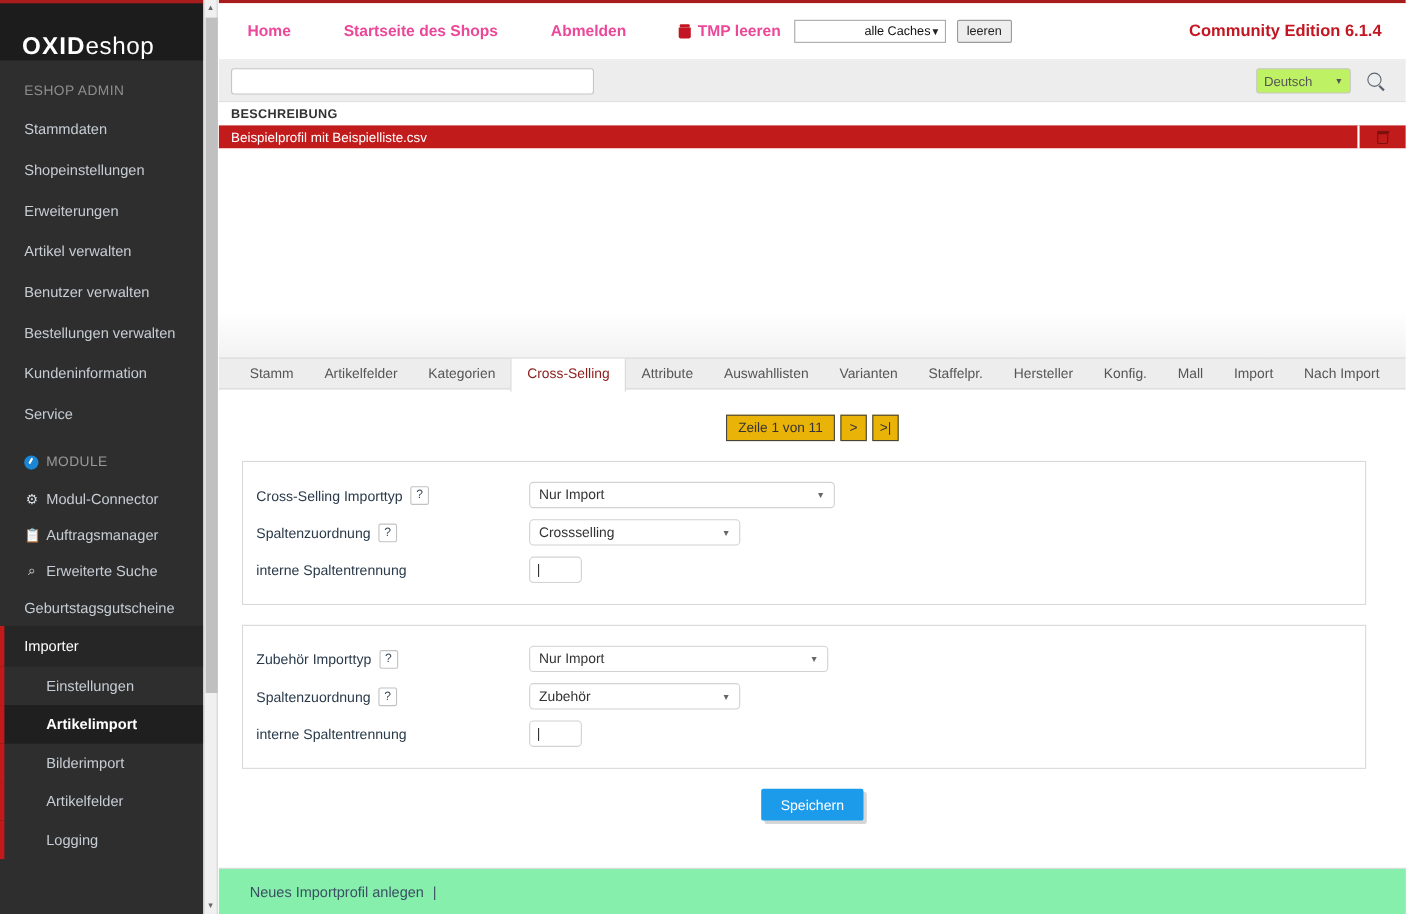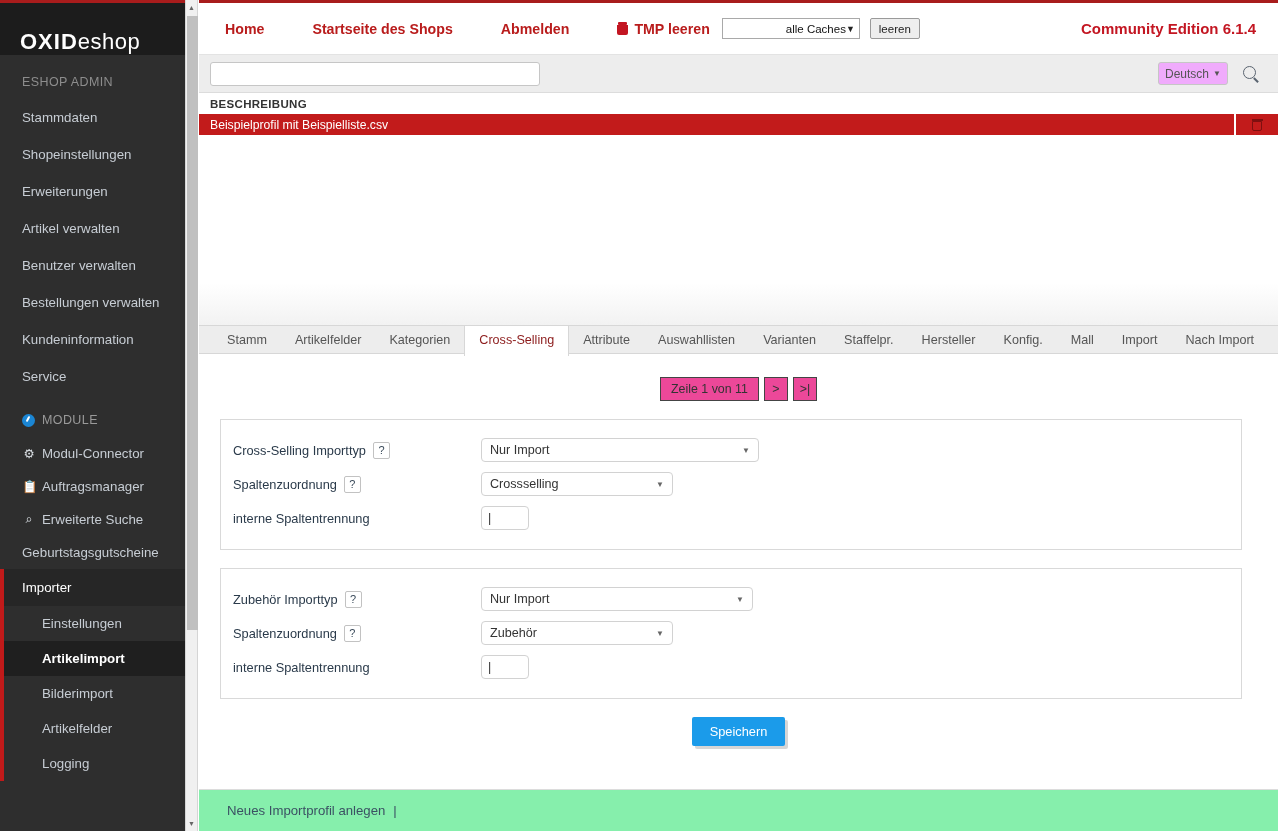--- a/index.html
+++ b/index.html
@@ -89,21 +89,21 @@
     position: absolute; left: 199px; top: 0; width: 1079px; height: 831px;
     background: #fff; border-top: 3px solid #a81c1c;
   }
 
   .topbar {
     height: 52px; display: flex; align-items: center;
     padding-left: 26px; gap: 0; border-bottom: 1px solid #e3e3e3;
     background: #fff;
   }
   .toplink {
-    color: #b91c1c; font-size: 14.2px; font-weight: bold;
+    color: #ec4899; font-size: 14.2px; font-weight: bold;
     text-decoration: none; margin-right: 48px; white-space: nowrap;
   }
   .toplink.tmp { margin-right: 12px; display: flex; align-items: center; gap: 6px; }
   .trash {
     display: inline-block; width: 11px; height: 13px; position: relative; flex: none;
   }
   .trash::before {
     content: ""; position: absolute; left: 0; top: 3px; width: 11px; height: 10px;
     background: #c31622; border-radius: 0 0 2px 2px;
   }
@@ -133,22 +133,22 @@
   .searchstrip {
     height: 38px; background: #ededed; border-bottom: 1px solid #dcdcdc;
     display: flex; align-items: center; padding: 0 14px 0 11px;
   }
   .search-input {
     width: 330px; height: 24px; border: 1px solid #c6c6c6; border-radius: 3px;
     background: #fff; font-size: 12px; padding: 0 6px;
     font-family: "Liberation Sans", sans-serif;
   }
   .lang-sel {
-    margin-left: auto; width: 70px; height: 23px;
-    border: 1px solid #c6c6c6; border-radius: 3px; background: #f0abfc;
+    margin-left: auto; width: 86px; height: 23px;
+    border: 1px solid #c6c6c6; border-radius: 3px; background: #bef264;
     font-size: 12px; color: #555; display: flex; align-items: center;
     justify-content: space-between; padding: 0 6px;
   }
   .lang-sel .caret { font-size: 8px; }
   .srch-ico {
     margin-left: 14px; margin-right: 4px; width: 18px; height: 18px;
     position: relative; display: inline-block;
   }
   .srch-ico::before {
     content: ""; position: absolute; left: 1px; top: 1px;
@@ -202,21 +202,21 @@
   .tab.active {
     background: #fff; color: #8c1b1b;
     border-left: 1px solid #d7d7d7; border-right: 1px solid #d7d7d7;
     margin-bottom: -1px; height: 30px; line-height: 29px;
   }
 
   
   .content { padding: 0; background: #fff; height: 455px; position: relative; }
   .pager { display: flex; justify-content: center; margin-top: 23px; gap: 5px; }
   .pager-box {
-    height: 24px; border: 1px solid #444; background: #ec4899;
+    height: 24px; border: 1px solid #444; background: #eab308;
     display: flex; align-items: center; justify-content: center;
     font-size: 12.4px; color: #333; padding: 0 10px; cursor: pointer;
   }
   .pager-box.nav { width: 24px; padding: 0; }
 
   .panel {
     margin: 18px 36px 0 21px; border: 1px solid #d9d9d9; background: #fff;
     padding: 13px 0 14px 0;
   }
   .frow { display: flex; align-items: center; height: 34px; }

